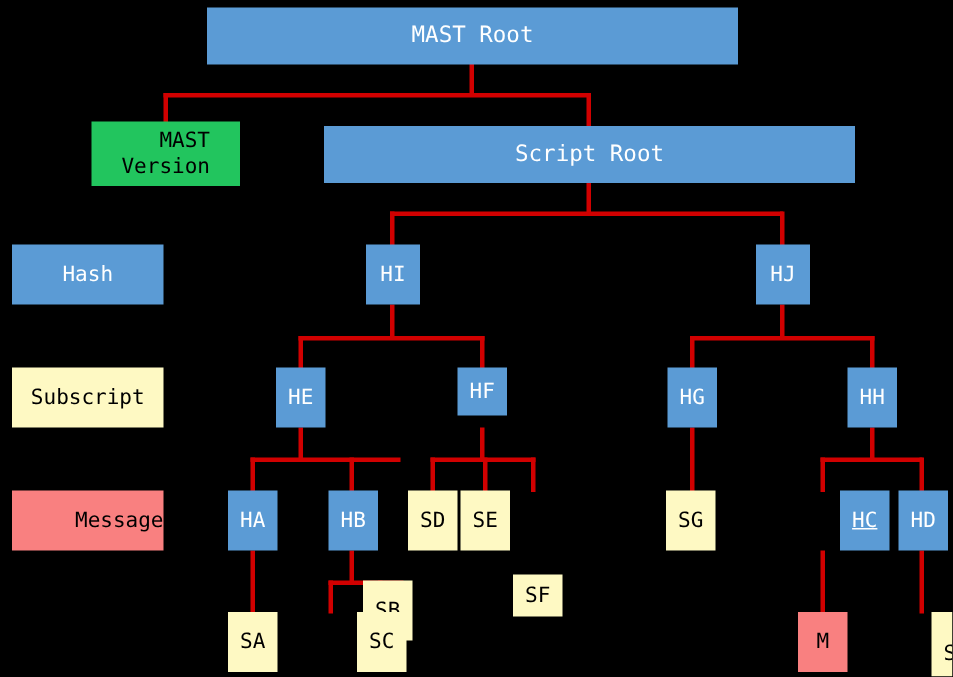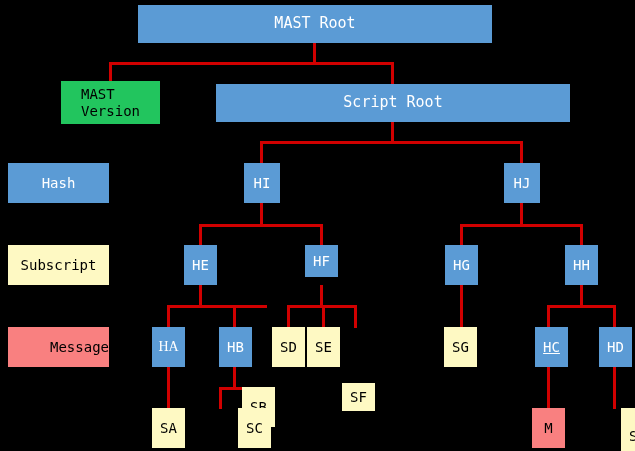--- a/index.html
+++ b/index.html
@@ -9,21 +9,21 @@
     background:#000000;
     overflow:hidden;
     font-family:"DejaVu Sans Mono","Liberation Mono",monospace;
   }
   .node{
     position:absolute;
     box-sizing:border-box;
     display:flex;
     align-items:center;
     justify-content:center;
-    text-align:left;
+    text-align:right;
     line-height:1.15;
     z-index:3;
     white-space:pre;
   }
   .n-hash{background:#5B9BD5;color:#FFFFFF;}
   .n-subscript{background:#fef9c3;color:#000000;}
   .n-message{background:#F98080;color:#000000;}
   .n-version{background:#22c55e;color:#000000;}
 
   .f15{font-size:15px;}
@@ -99,27 +99,27 @@
   <div class="node n-hash f15" style="left:216px;top:84px;width:354px;height:38px;">Script Root</div>
 
   <div class="node n-hash f14" style="left:244px;top:163px;width:36px;height:40px;">HI</div>
   <div class="node n-hash f14" style="left:504px;top:163px;width:36px;height:40px;">HJ</div>
 
   <div class="node n-hash f14" style="left:184px;top:245px;width:33px;height:40px;">HE</div>
   <div class="node n-hash f14" style="left:305px;top:245px;width:33px;height:32px;">HF</div>
   <div class="node n-hash f14" style="left:445px;top:245px;width:33px;height:40px;">HG</div>
   <div class="node n-hash f14" style="left:565px;top:245px;width:33px;height:40px;">HH</div>
 
-  <div class="node n-hash f14" style="left:152px;top:327px;width:33px;height:40px;font-family:Liberation Serif, serif;">HA</div>
+  <div class="node n-hash f14" style="left:152px;top:327px;width:33px;height:40px;">HA</div>
   <div class="node n-hash f14" style="left:219px;top:327px;width:33px;height:40px;">HB</div>
   <div class="node n-subscript f14" style="left:272px;top:327px;width:33px;height:40px;">SD</div>
   <div class="node n-subscript f14" style="left:307px;top:327px;width:33px;height:40px;">SE</div>
   <div class="node n-subscript f14" style="left:342px;top:339px;width:33px;height:28px;margin-top:44px;">SF</div>
   <div class="node n-subscript f14" style="left:444px;top:327px;width:33px;height:40px;">SG</div>
-  <div class="node n-hash f14" style="left:535px;top:327px;width:33px;height:40px;text-decoration:underline;">HC</div>
+  <div class="node n-hash f14" style="left:560px;top:327px;width:33px;height:40px;text-decoration:underline;">HC</div>
   <div class="node n-hash f14" style="left:599px;top:327px;width:33px;height:40px;">HD</div>
 
   <div class="node n-subscript f14" style="left:152px;top:408px;width:33px;height:40px;">SA</div>
   <div class="node n-subscript f14" style="left:204px;top:387px;width:33px;height:40px;margin-left:38px;">SB</div>
   <div class="node n-subscript f14" style="left:238px;top:408px;width:33px;height:40px;">SC</div>
   <div class="node n-message f14" style="left:532px;top:408px;width:33px;height:40px;">M</div>
   <div class="node n-subscript f14" style="left:621px;top:408px;width:33px;height:56px;">SH</div>
 
 </div>
 

